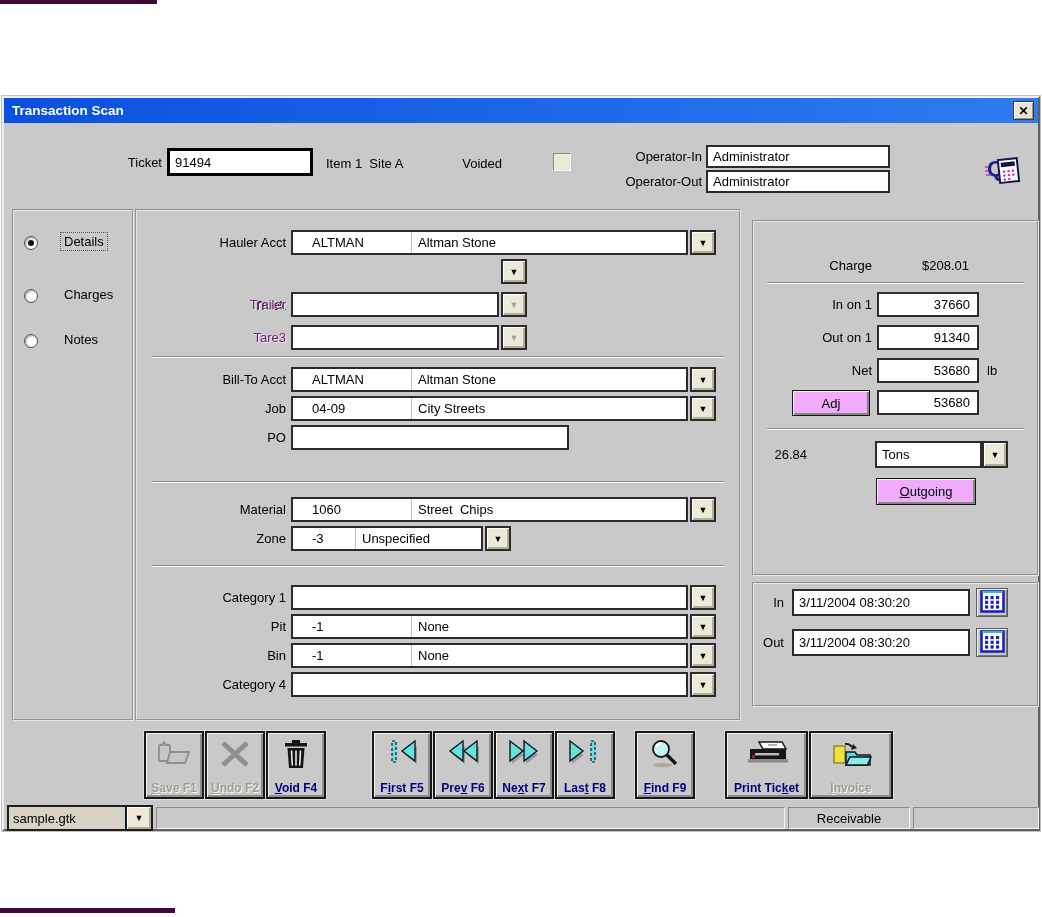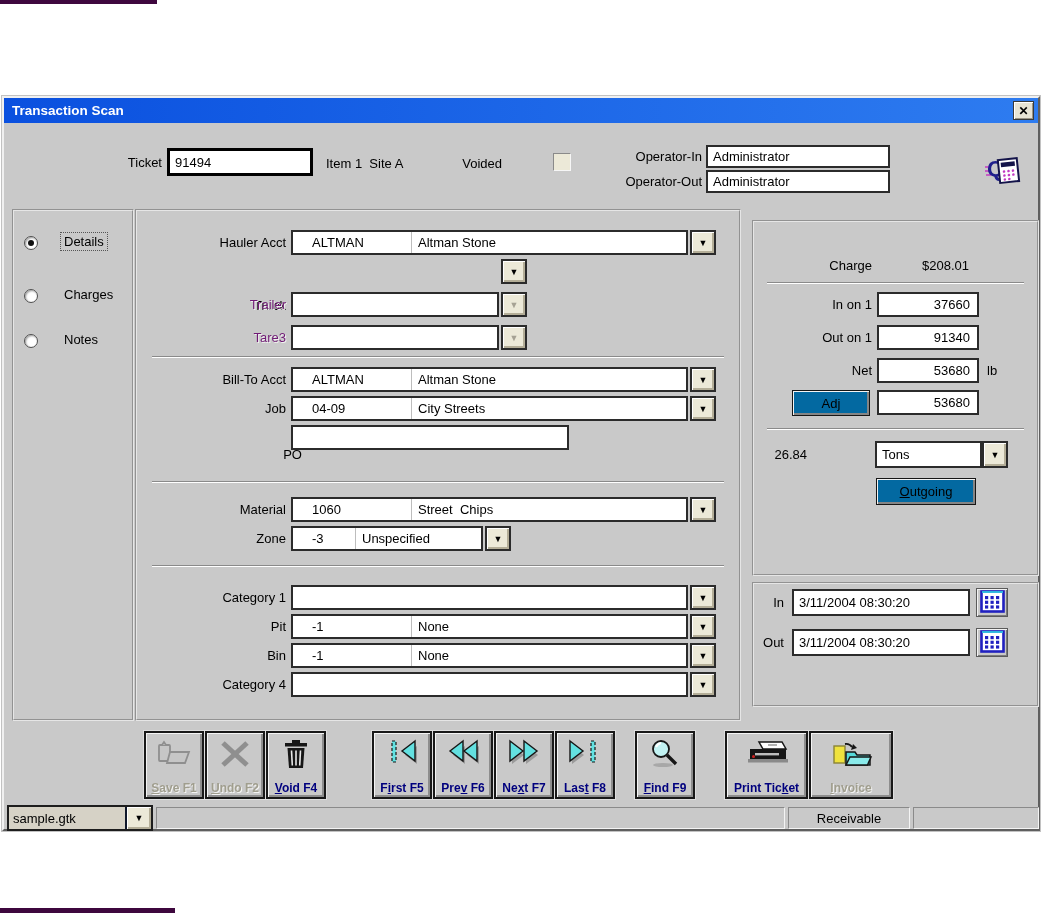--- a/index.html
+++ b/index.html
@@ -42,21 +42,21 @@
   .hsep{position:absolute;height:2px;border-top:1px solid #8a8a8a;border-bottom:1px solid #fff;}
 
   .radio-row{position:absolute;left:10px;display:flex;align-items:flex-end;cursor:default;gap:18px;}
   .radio{width:14px;height:14px;border-radius:50%;background:#fff;border:1px solid #4f4f4f;
     box-shadow:inset 1px 1px 2px #9c9c9c;flex:none;}
   .radio.sel{background:#fff;position:relative;}
   .radio.sel::after{content:'';position:absolute;left:3px;top:3px;width:6px;height:6px;border-radius:50%;background:#101010;}
   .radio-lab{margin-left:5px;padding:1px 3px;}
   .radio-lab.foc{outline:1px dotted #555;}
 
-  .btn97{position:absolute;background:#0369a1;border:1px solid #161616;
+  .btn97{position:absolute;background:#f0abfc;border:1px solid #161616;
     box-shadow:inset 1px 1px 0 #f4f4f4,inset -2px -2px 0 #858585;
     display:flex;align-items:center;justify-content:center;cursor:default;}
   .chk{position:absolute;width:18px;height:18px;background:#ece9d8;border:1px solid;
     border-color:#8a8a8a #f6f6f6 #f6f6f6 #8a8a8a;}
 
   .tbtn{position:absolute;top:633px;height:68px;background:#c9c9c9;border:2px solid #181818;
     box-shadow:inset 1px 1px 0 #f4f4f4,inset -2px -2px 0 #8d8d8d,0 0 0 1px #dedede;cursor:default;}
   .tbtn .ic{position:absolute;top:6px;left:0;right:0;display:flex;justify-content:center;}
   .tbtn .lab{position:absolute;bottom:2px;left:0;right:0;text-align:center;font-size:12px;font-weight:bold;color:#00007e;white-space:nowrap;}
   .tbtn.dis .lab{color:#a09e8e;text-shadow:1px 1px 0 #f4f4f4;}
@@ -186,21 +186,21 @@
 
     <div class="lbl abs" style="left:140px;top:303px;width:142px;">Job</div>
     <div class="box" style="left:287px;top:298px;width:397px;height:25px;">
       <span class="code">04-09</span>
         <span class="desc">City Streets</span>
       </div>
     <div class="dd" style="left:686px;top:298px;height:25px;">
         <span>▼</span>
       </div>
 
-    <div class="lbl abs" style="left:156px;top:332px;width:142px;margin-top:17px;">PO</div>
+    <div class="lbl abs" style="left:140px;top:332px;width:142px;">PO</div>
     <div class="box" style="left:287px;top:327px;width:278px;height:25px;">
         <span class="val"></span>
       </div>
 
     <div class="hsep" style="left:148px;top:383px;width:572px;"></div>
 
     <div class="lbl abs" style="left:140px;top:404px;width:142px;">Material</div>
     <div class="box" style="left:287px;top:399px;width:397px;height:25px;">
       <span class="code">1060</span>
         <span class="desc pre">Street  Chips</span>

